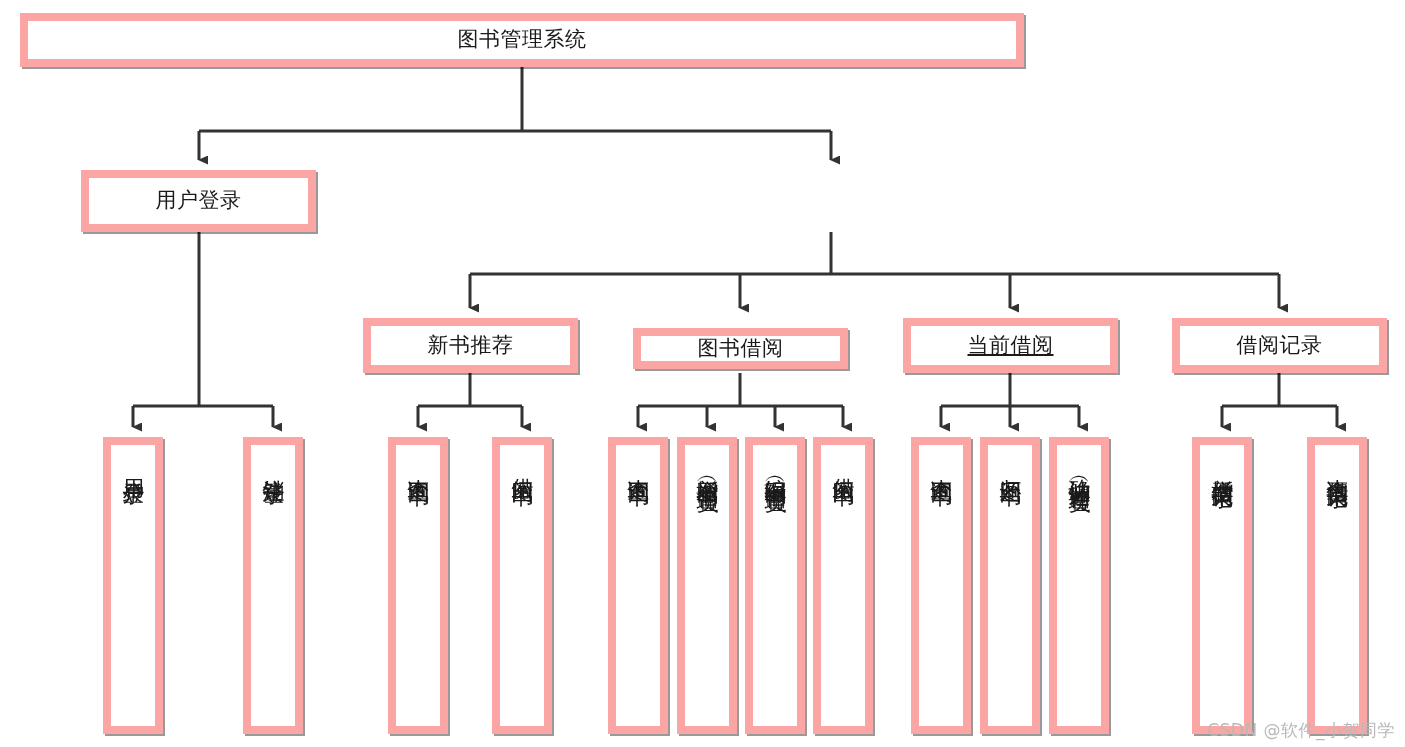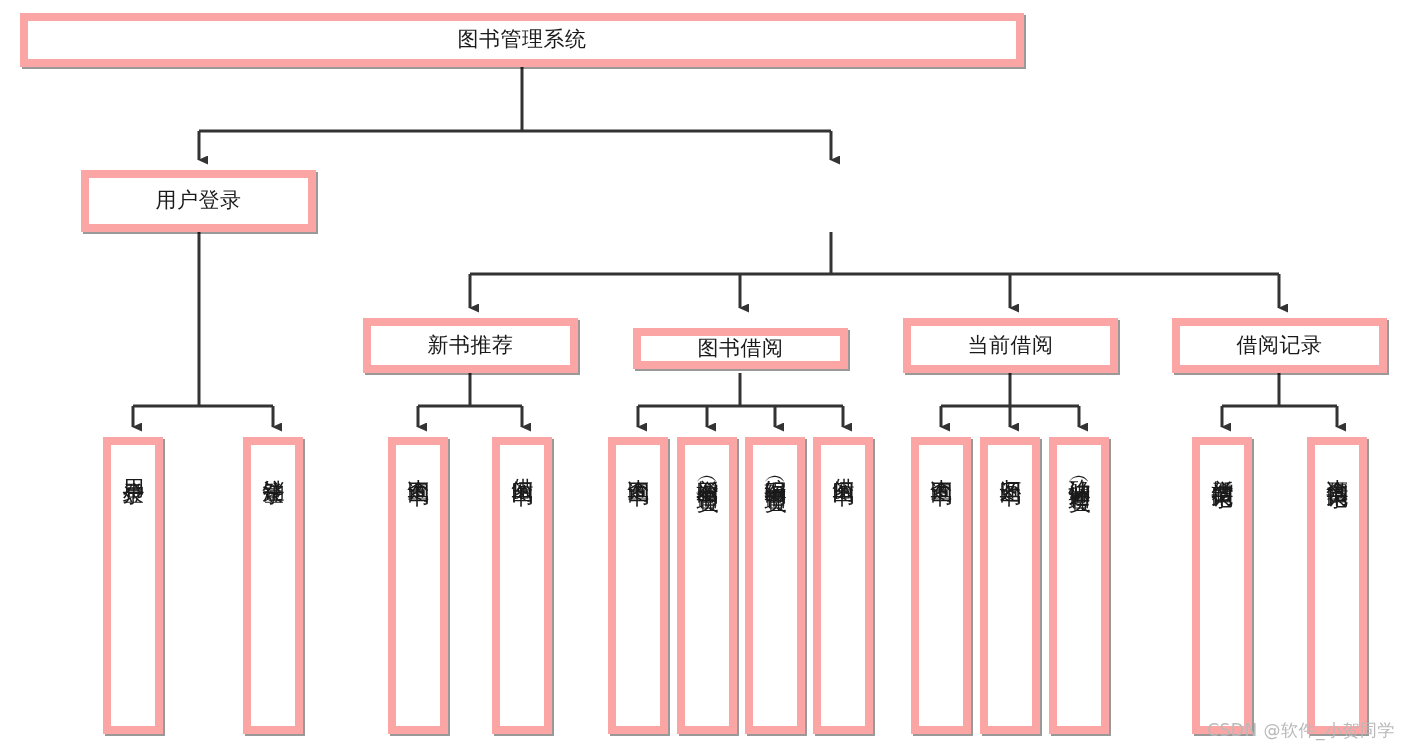--- a/index.html
+++ b/index.html
@@ -132,21 +132,21 @@
   <div class="node" style="left:81px; top:170px; width:235px; height:62px;">
     <span class="node-label">用户登录</span>
   </div>
 
   <div class="node" style="left:363px; top:318px; width:215px; height:55px;">
     <span class="node-label">新书推荐</span>
   </div>
   <div class="node" style="left:633px; top:318px; width:215px; height:41px;margin-top:10px;">
     <span class="node-label">图书借阅</span>
   </div>
-  <div class="node" style="left:903px; top:318px; width:215px; height:55px;">
+  <div class="node" style="left:903px; top:318px; width:215px; height:55px;text-decoration:underline;">
     <span class="node-label">当前借阅</span>
   </div>
   <div class="node" style="left:1172px; top:318px; width:215px; height:55px;text-align:right;">
     <span class="node-label">借阅记录</span>
   </div>
 
   <div class="node vertical" style="left:103px; top:437px; width:60px; height:297px;">
     <span class="node-label">用户登录</span>
   </div>
   <div class="node vertical" style="left:243px; top:437px; width:60px; height:297px;">

